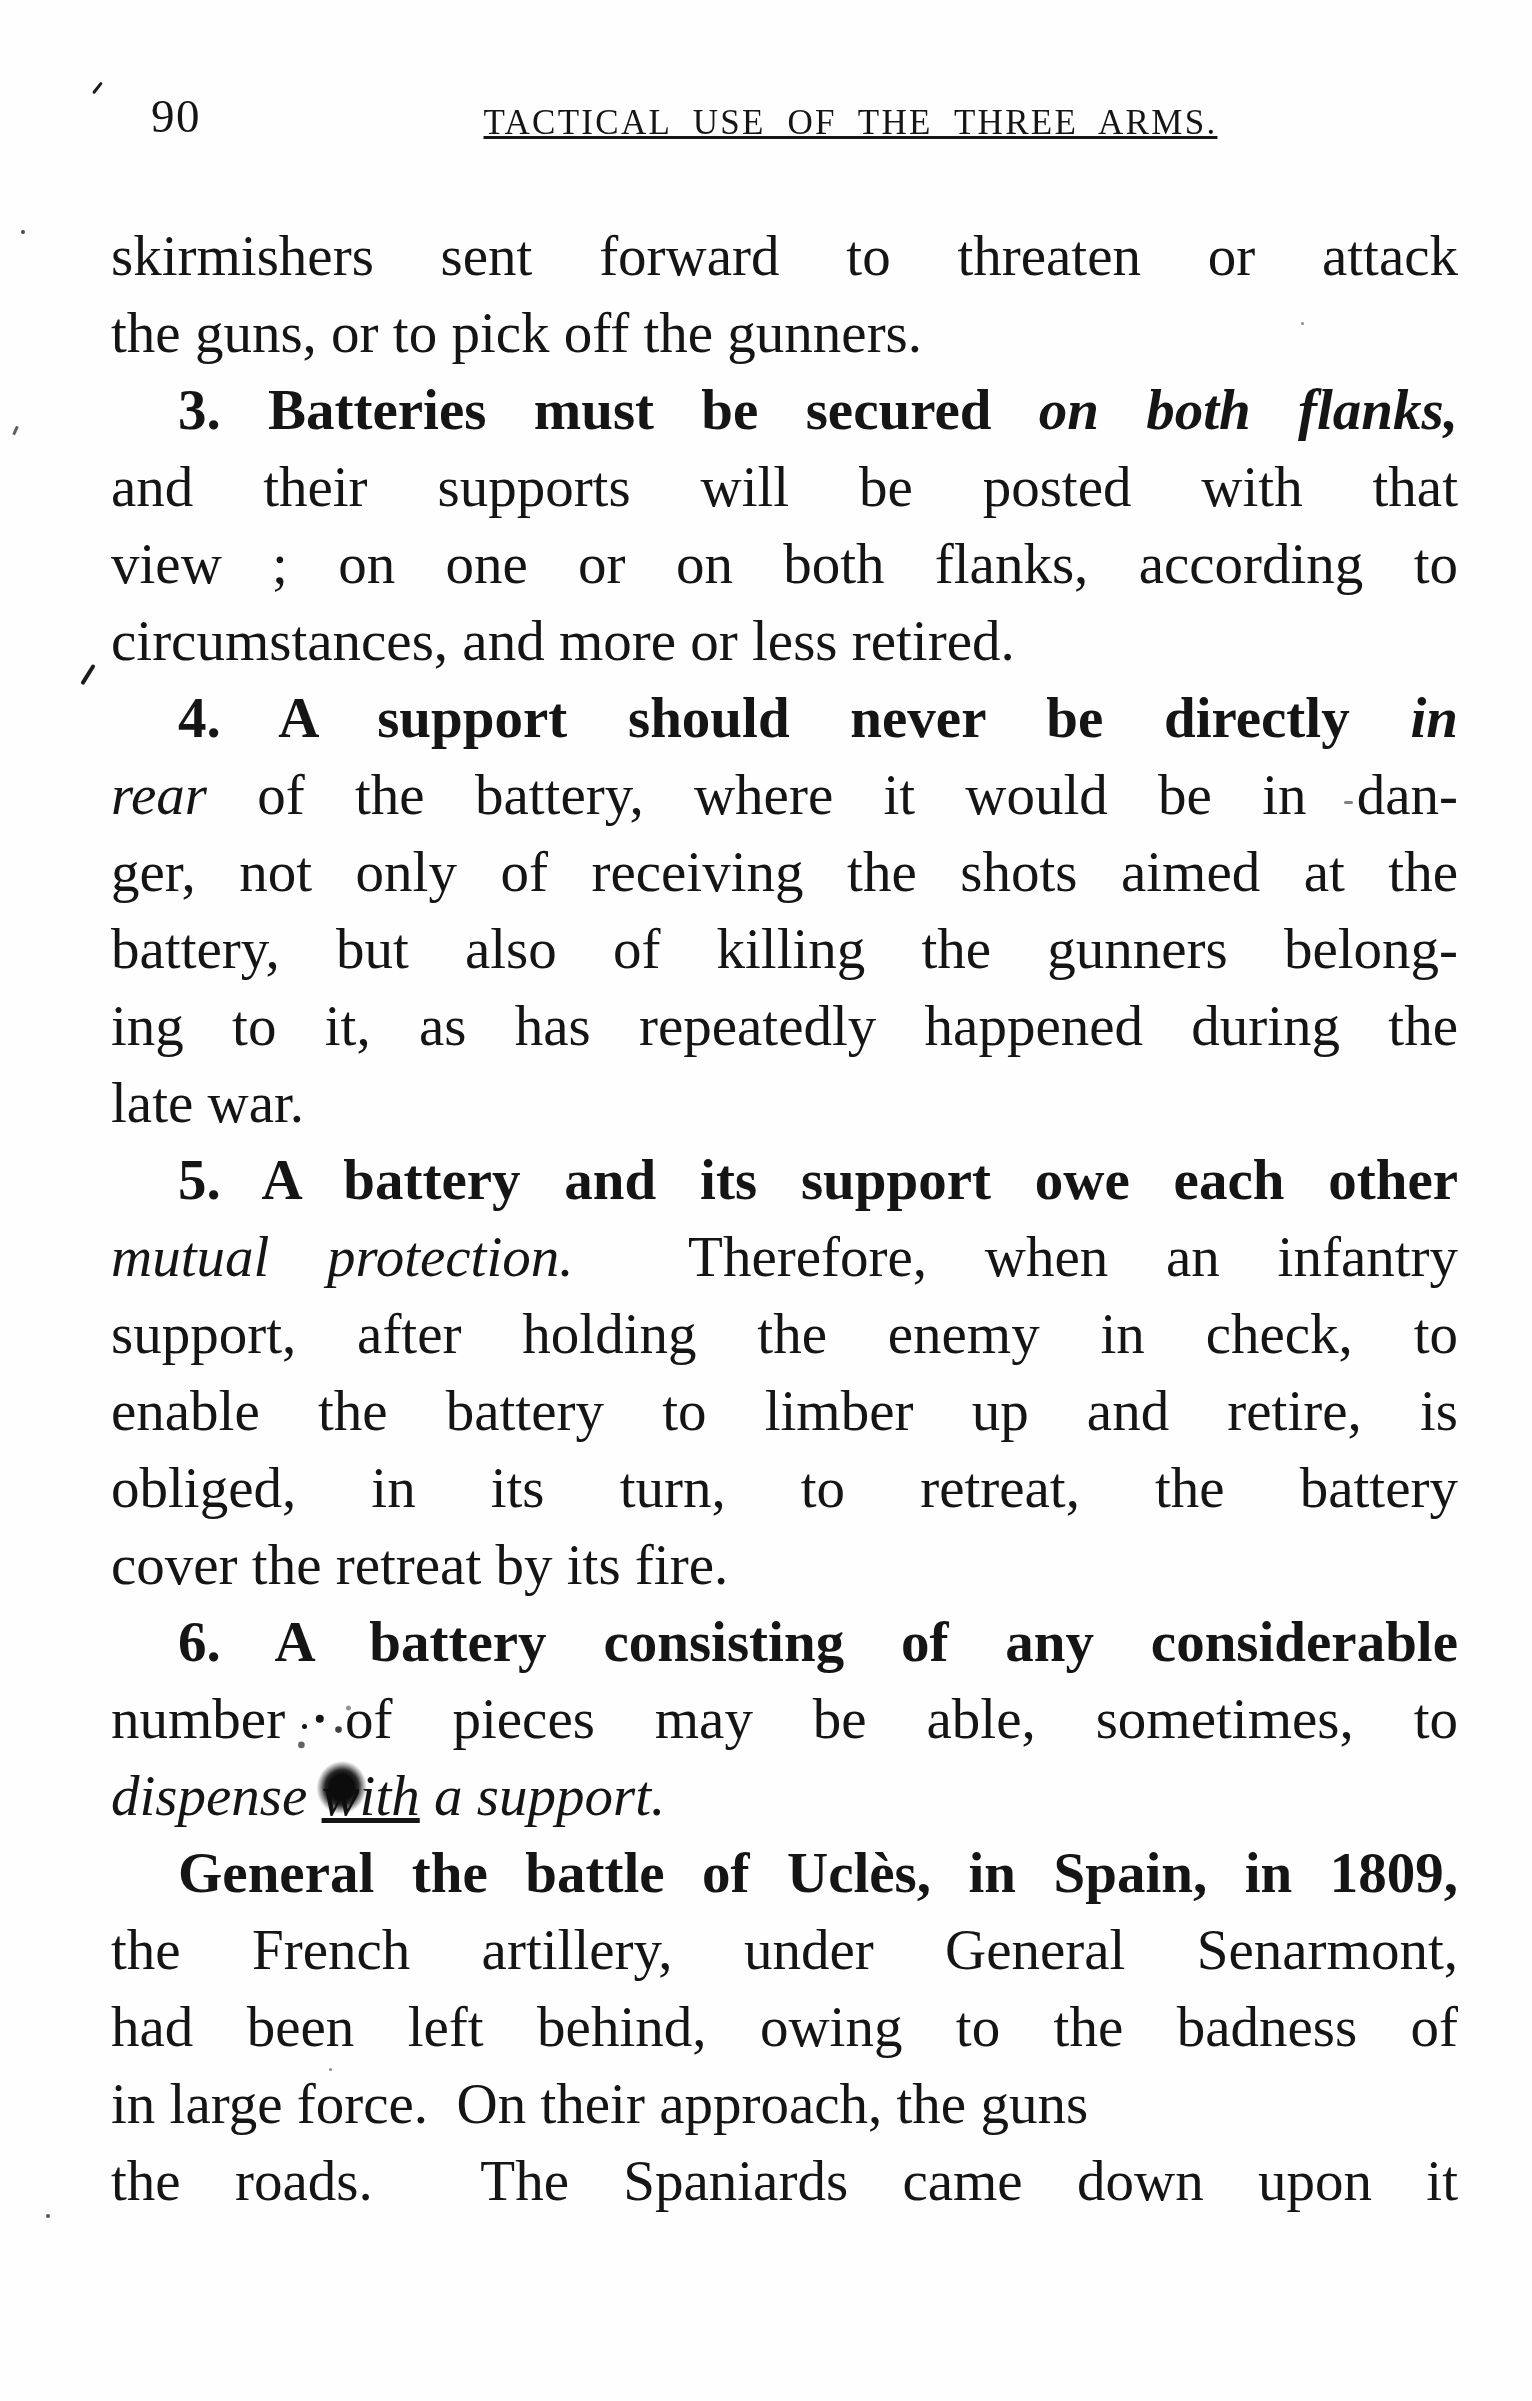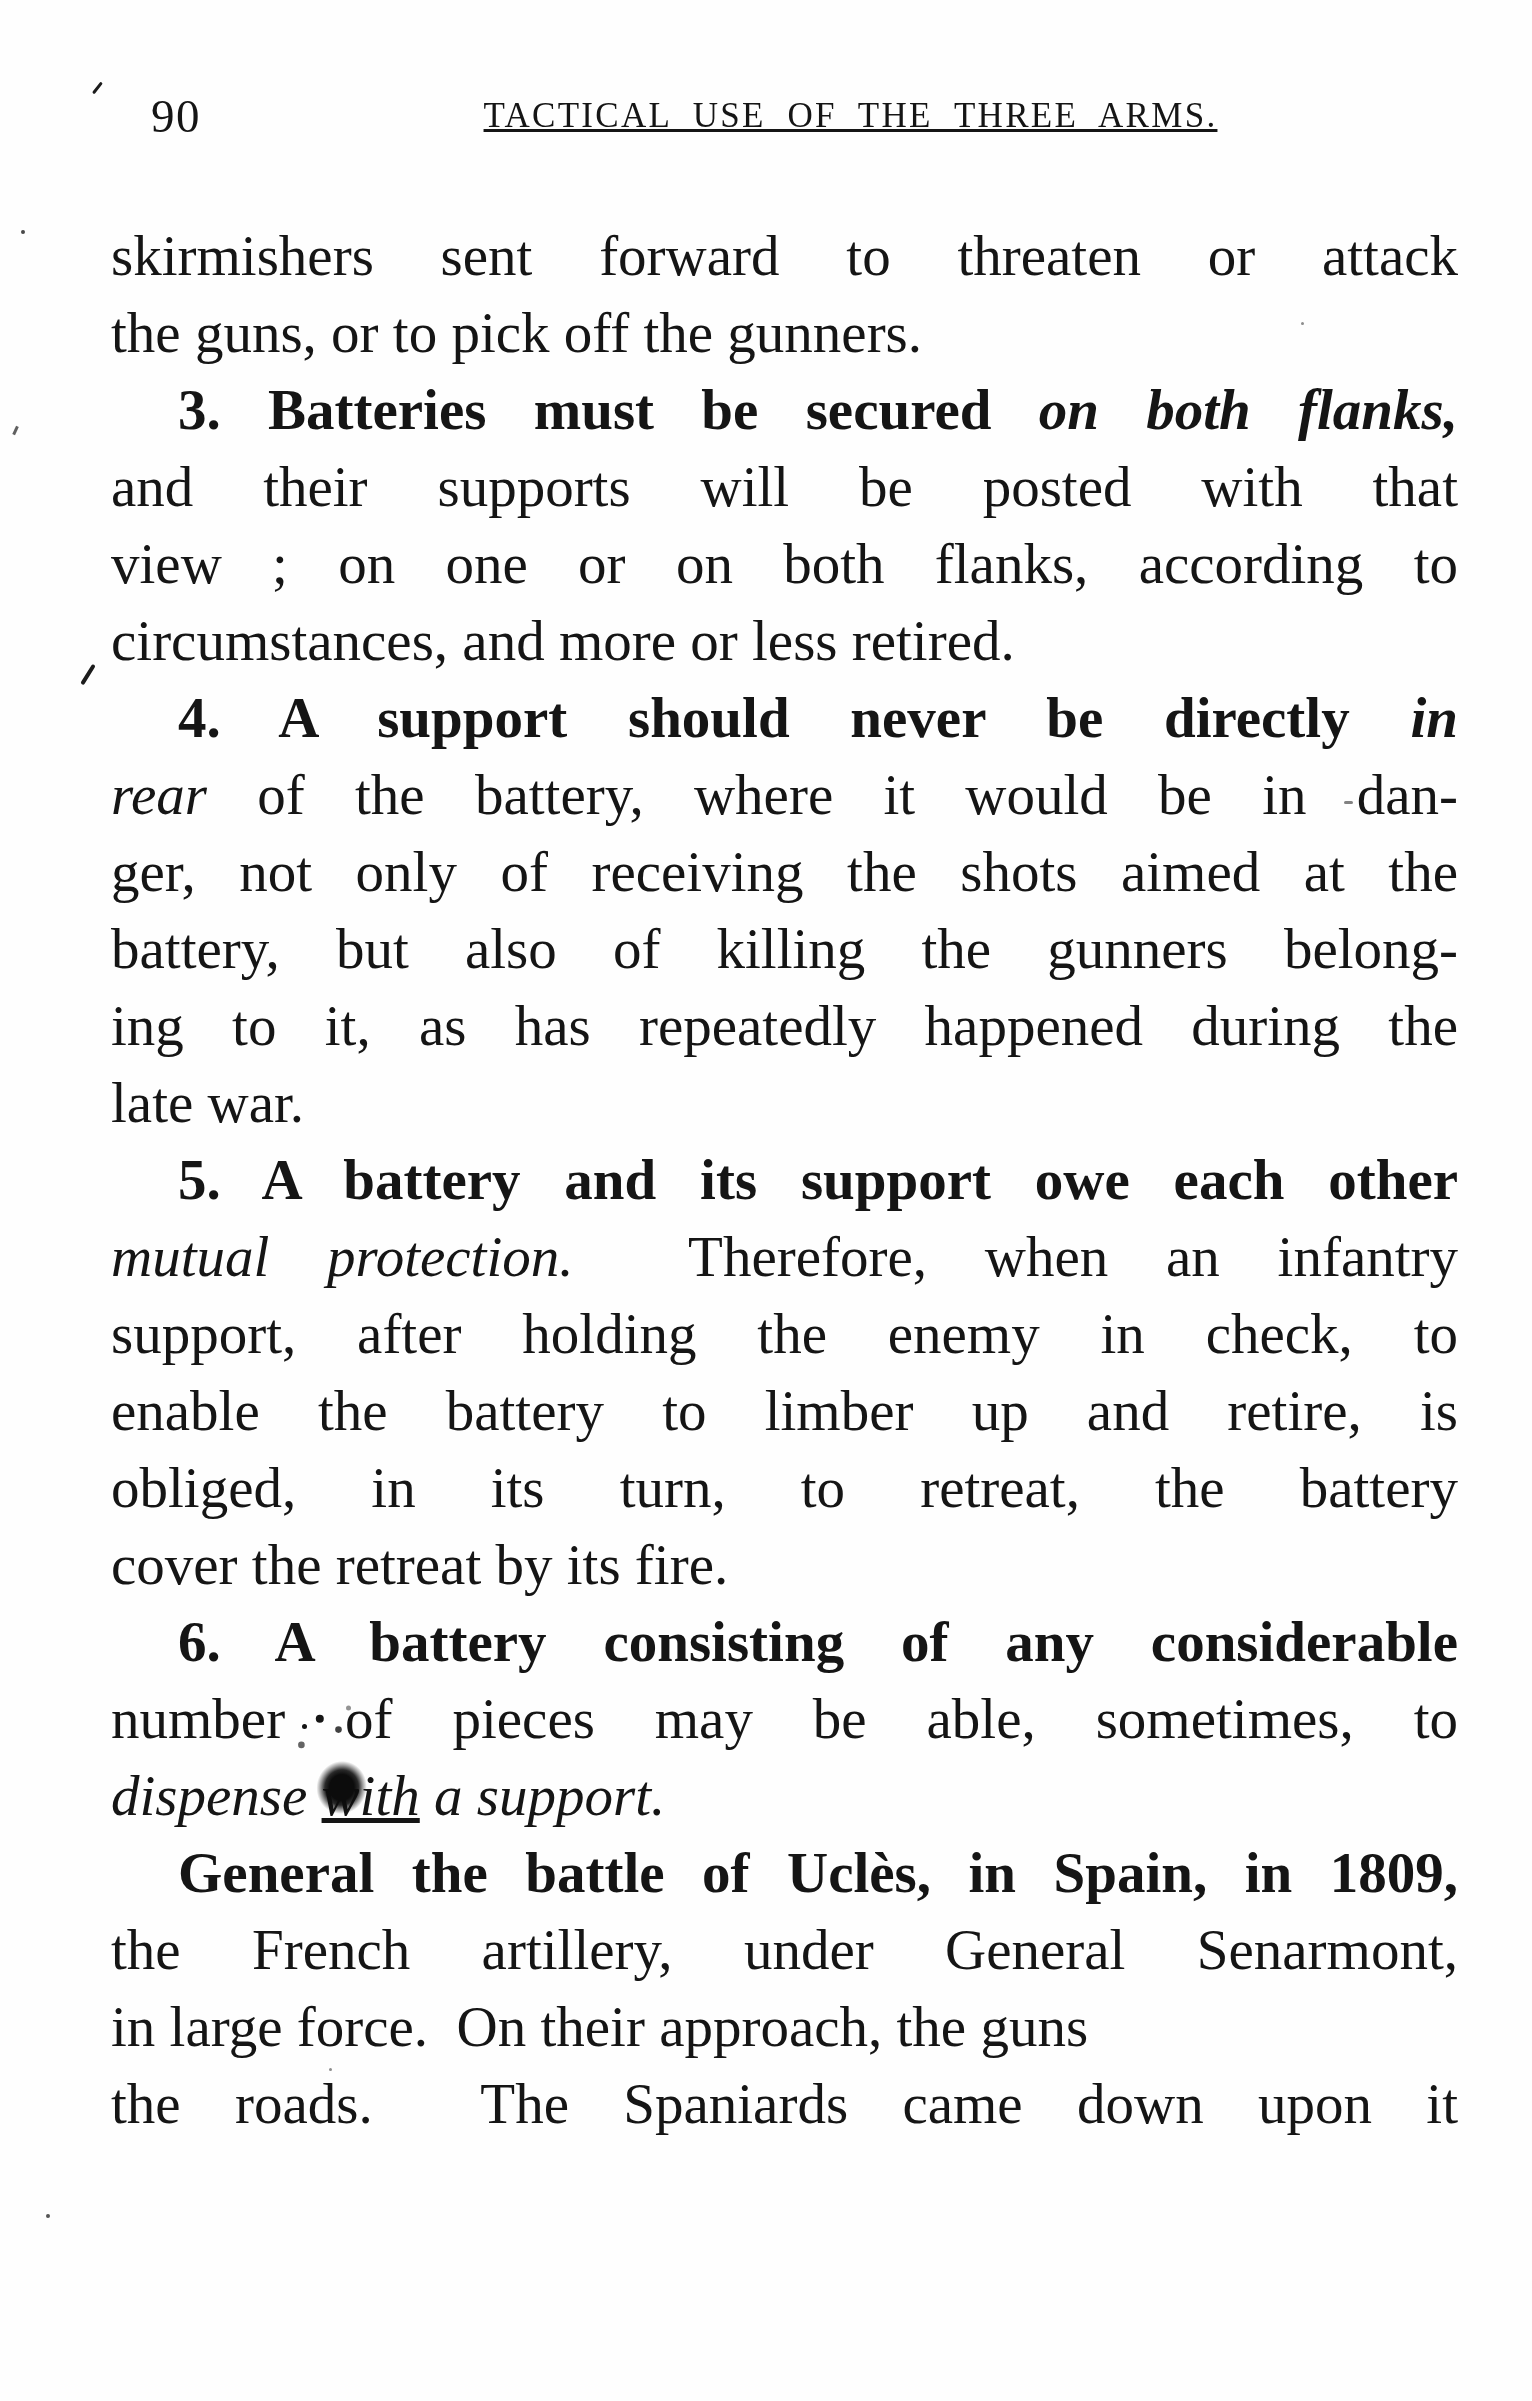--- a/index.html
+++ b/index.html
@@ -9,21 +9,21 @@
     position:relative;
     font-family:"Liberation Serif", serif;
     color:#151515;
     overflow:hidden;
   }
   .page { position:absolute; inset:0; }
 
   
   .header {
     position:absolute; top:89px; left:111px; width:1347px;
-    display:flex; align-items:center;gap:42px;
+    display:flex; align-items:flex-end;gap:42px;
   }
   .page-number { font-size:47px; margin-left:40px; letter-spacing:1.5px; }
   .running-title {
     flex:1; text-align:center;
     font-size:35px; letter-spacing:2.3px; word-spacing:10.7px;text-decoration:underline;
   }
 
   
   .body-text {
     position:absolute; top:217px; left:111px; width:1347px;
@@ -96,20 +96,21 @@
       <div class="line"><span class="i">mutual protection.</span><span>&nbsp; Therefore, when an infantry</span></div>
       <div class="line"><span>support, after holding the enemy in check, to</span></div>
       <div class="line"><span>enable the battery to limber up and retire, is</span></div>
       <div class="line"><span>obliged, in its turn, to retreat, the battery</span></div>
       <div class="line last"><span>cover the retreat by its fire.</span></div>
       <div class="line indent"><span>6. A battery consisting of any considerable</span></div>
       <div class="line"><span>number of pieces may be able, sometimes, to</span></div>
       <div class="line last"><span class="i">dispense </span><span class="i blot">with</span><span class="i"> a support.</span></div>
       <div class="line indent"><span>General the battle of Uclès, in Spain, in 1809,</span></div>
       <div class="line"><span>the French artillery, under General Senarmont,</span></div>
+      <div class="line"><span>had been left behind, owing to the badness of</span></div>
       <div class="line last"><span>in large force.&nbsp; On their approach, the guns</span></div>
       <div class="line"><span>the roads.&nbsp; The Spaniards came down upon it</span></div>
     </div>
 
   <div class="speck spk1"></div>
   <div class="speck spk2"></div>
   <div class="speck spk3"></div>
   <div class="speck spk4"></div>
   <div class="speck spk5"></div>
   <div class="speck spk6"></div>

